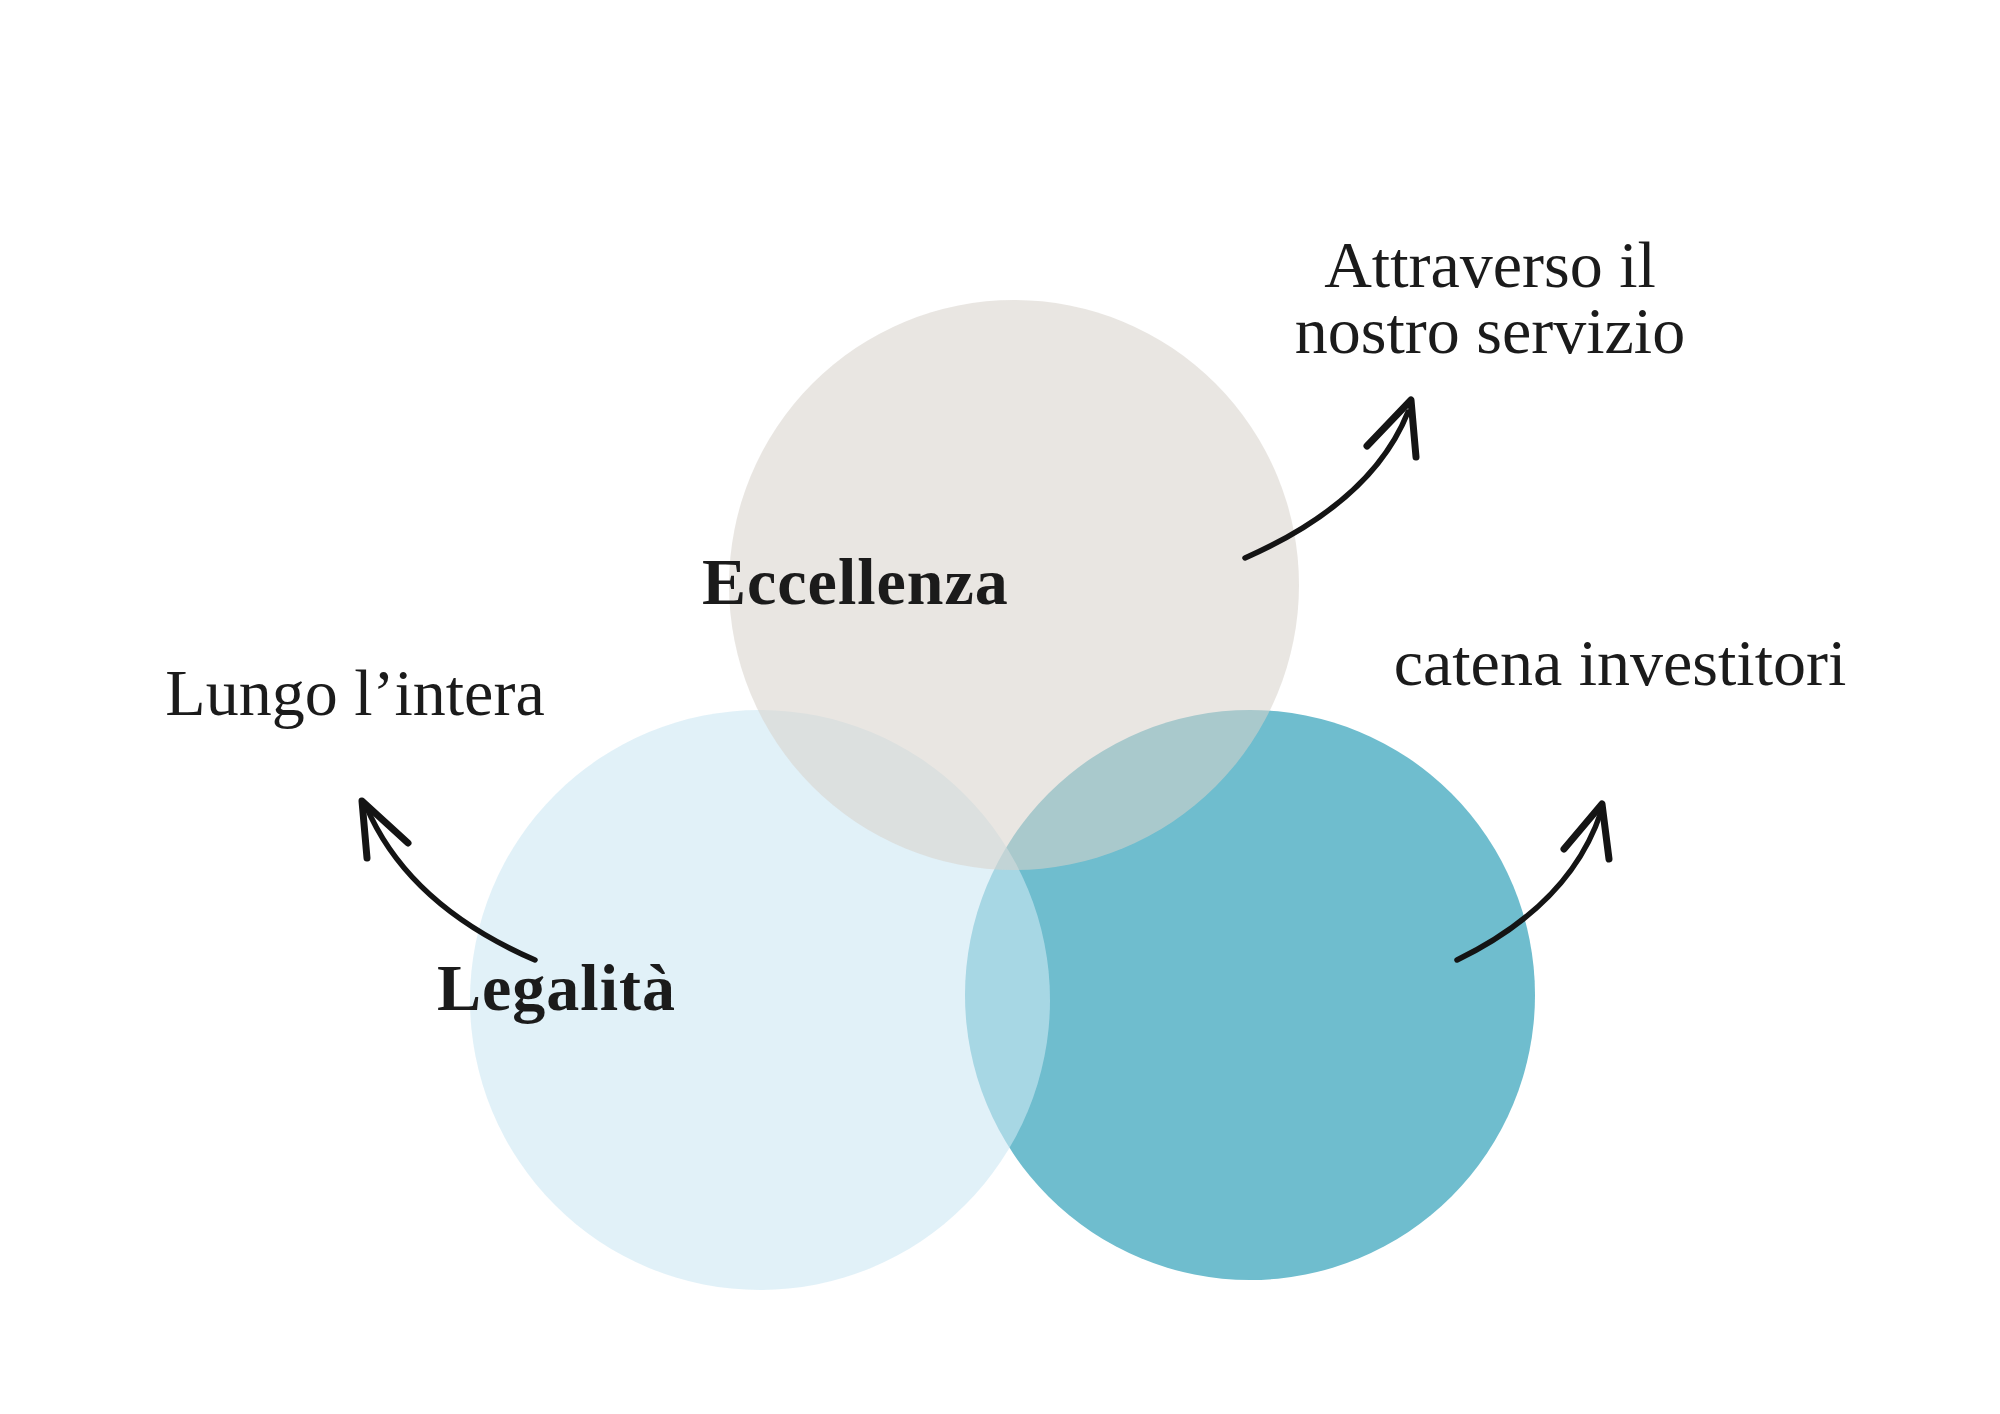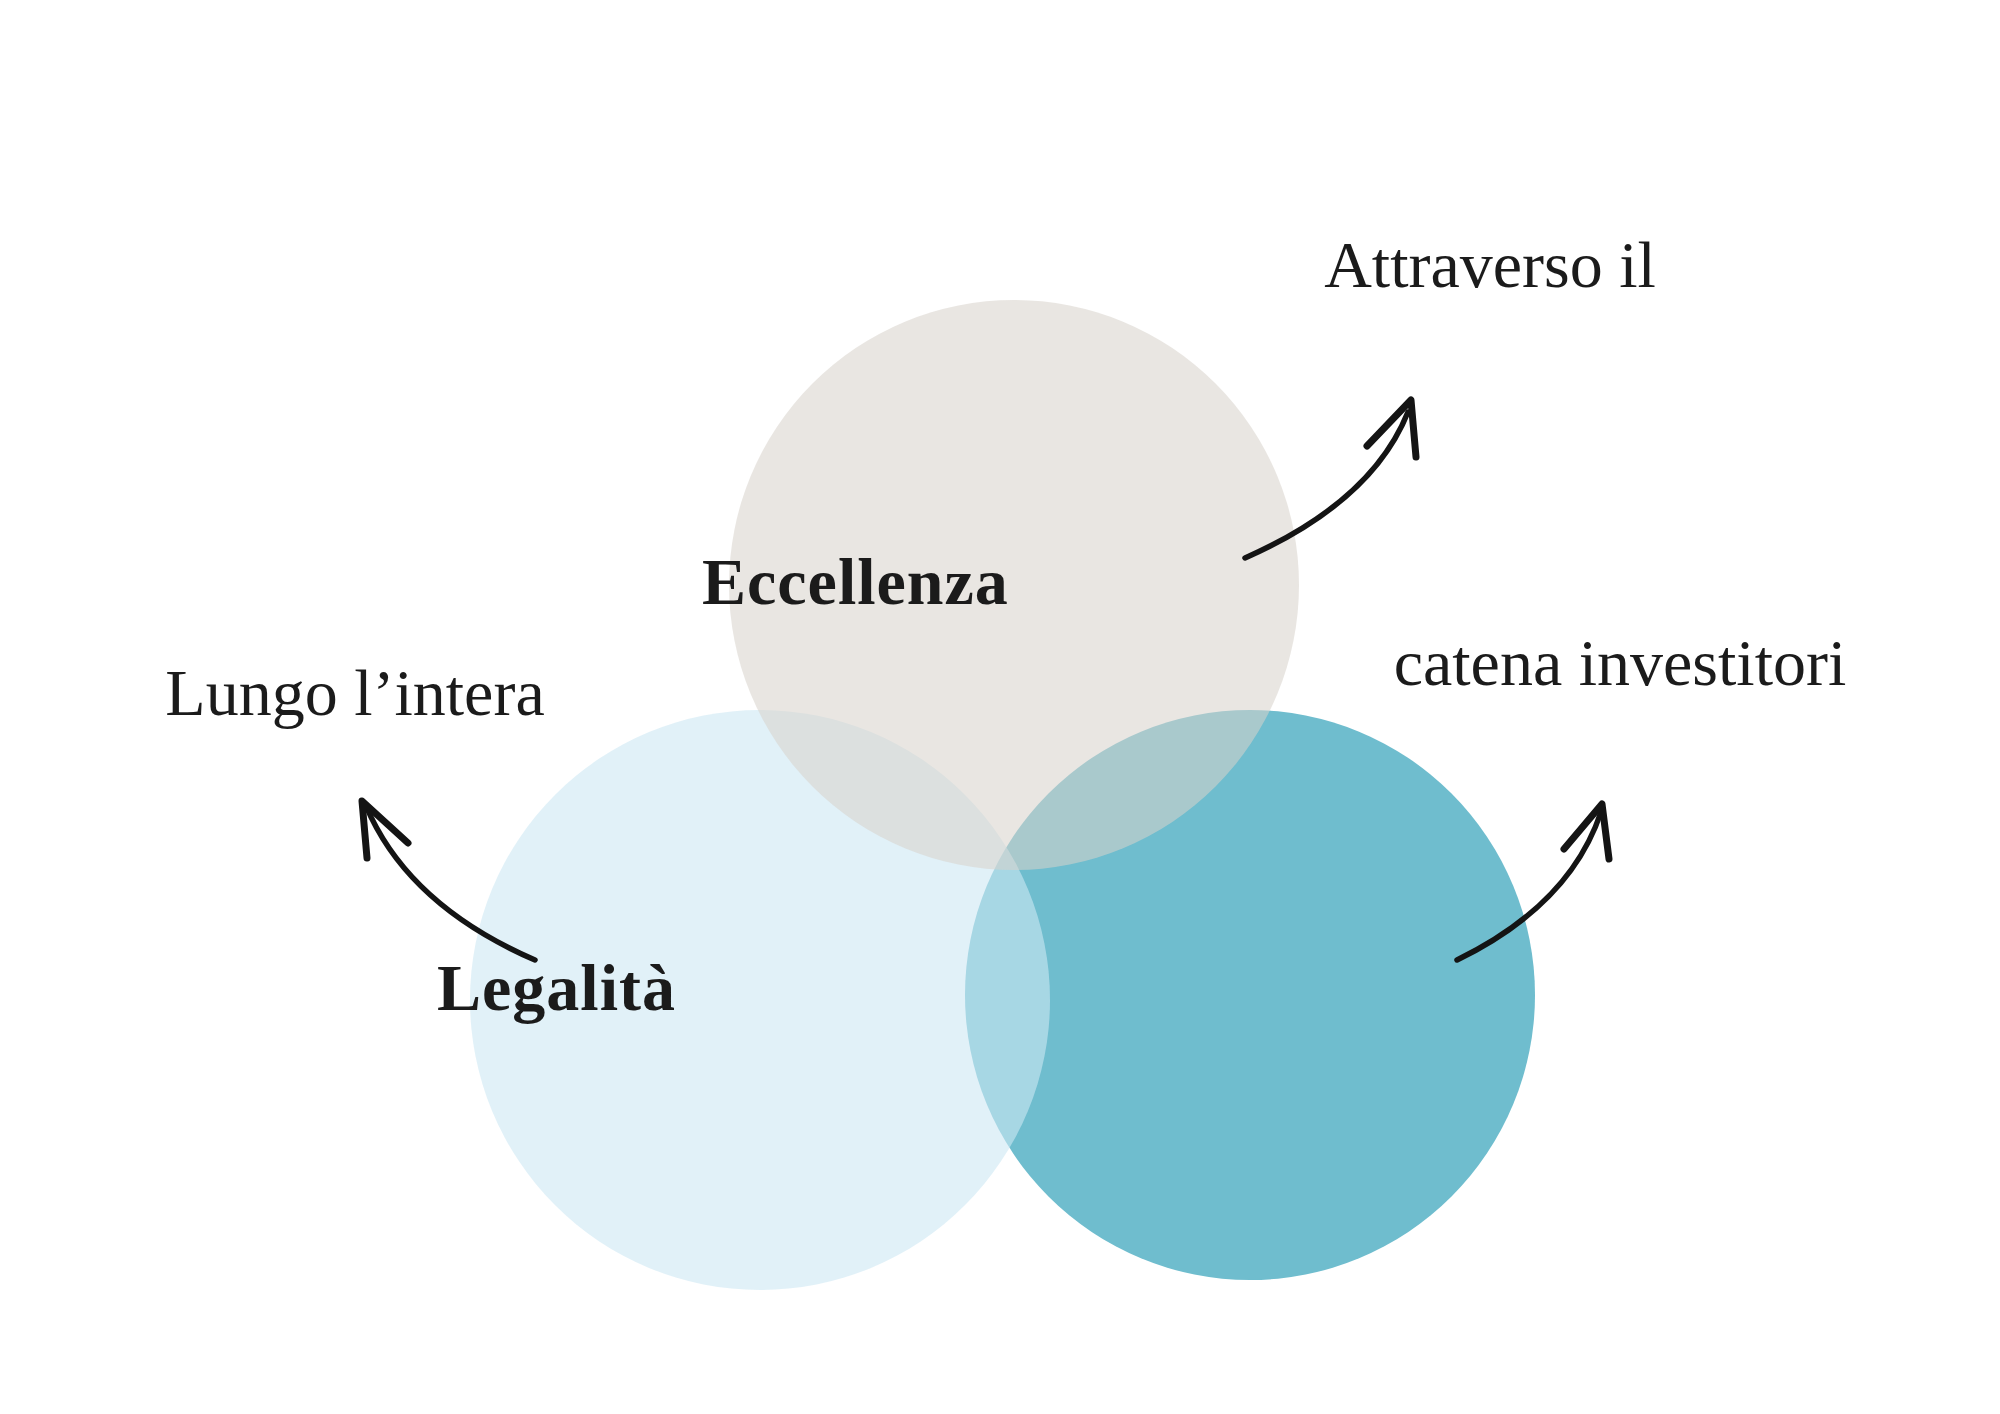--- a/index.html
+++ b/index.html
@@ -67,20 +67,21 @@
 
   <div class="circle" id="circle-right" style="background-color: rgb(111, 189, 206);"></div>
   <div class="circle" id="circle-left" style="background-color: rgba(205, 232, 243, 0.6);"></div>
   <div class="circle" id="circle-top" style="background-color: rgba(216, 210, 203, 0.56);"></div>
 
   <div class="venn-label" id="label-top">Eccellenza</div>
   <div class="venn-label" id="label-left">Legalità</div>
 
   <div class="annotation" id="annotation-top">
     <span class="line">Attraverso il</span>
+    <span class="line">nostro servizio</span>
   </div>
 
   <div class="annotation" id="annotation-left">
     <span class="line">Lungo l’intera</span>
   </div>
 
   <div class="annotation" id="annotation-right">
     <span class="line">catena investitori</span>
   </div>
 

